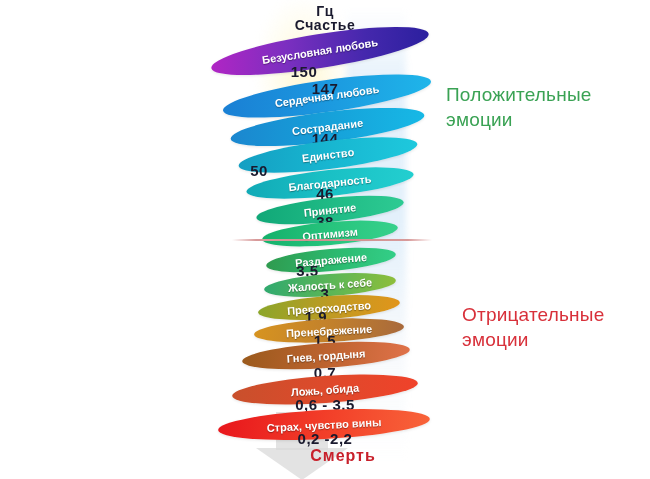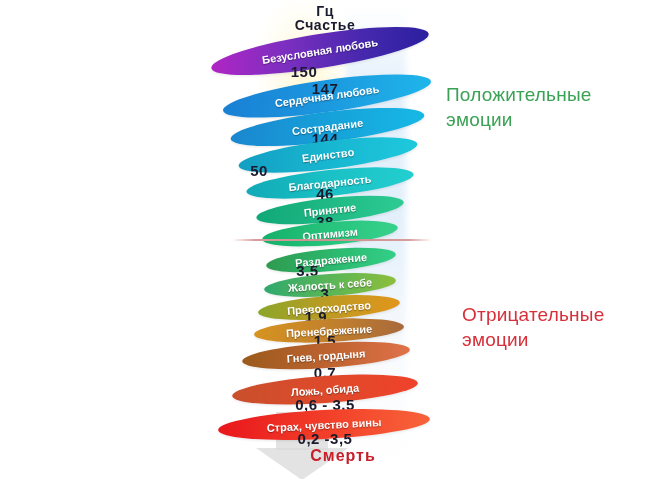--- a/index.html
+++ b/index.html
@@ -204,21 +204,21 @@
   <div class="band" style="left:232px;top:376px;width:186px;height:27px;transform:rotate(-4deg);
               background:linear-gradient(100deg,#c8502c 0%,#e0492b 55%,#f0422a 100%);">
     <span class="band-label">Ложь, обида</span>
   </div>
   <div class="value" style="left:0;width:650px;top:396px;">0,6 - 3,5</div>
 
   <div class="band" style="left:218px;top:410px;width:212px;height:29px;transform:rotate(-3deg);
               background:linear-gradient(100deg,#e8161c 0%,#f3422a 55%,#f8643a 100%);">
     <span class="band-label">Страх, чувство вины</span>
   </div>
-  <div class="value" style="left:0;width:650px;top:430px;">0,2 -3,5</div>
+  <div class="value" style="left:0;width:650px;top:430px;">0,2 -2,2</div>
 
   <div id="death">Смерть</div>
 
   <div class="side-label" id="label-pos">Положительные
 эмоции</div>
   <div class="side-label" id="label-neg">Отрицательные
 эмоции</div>
 
 </div>
 

